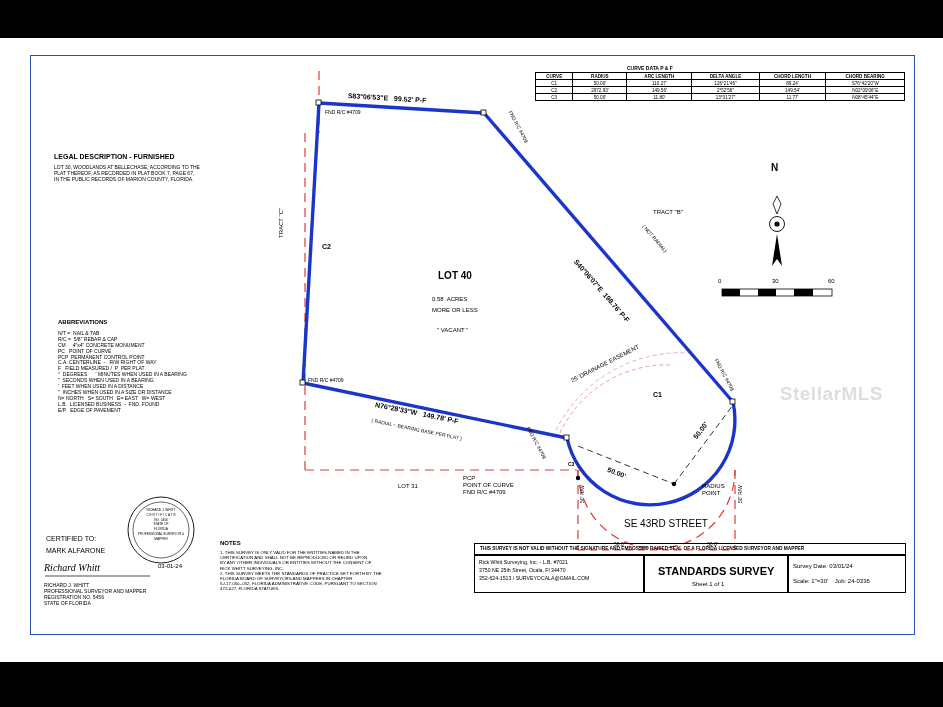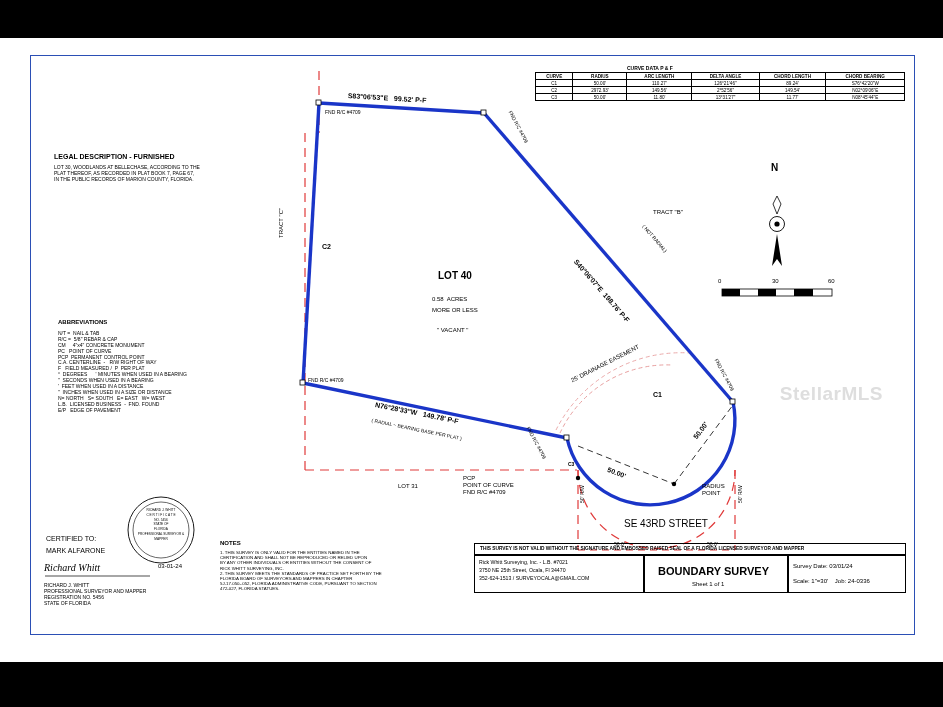--- a/index.html
+++ b/index.html
@@ -231,21 +231,21 @@
 
     <div class="box" style="left:474px;top:505px;width:432px;height:12px;"></div>
     <div class="txt" style="left:480px;top:508px;font-size:4.8px;font-weight:bold;">THIS SURVEY IS NOT VALID WITHOUT THE SIGNATURE AND EMBOSSED RAISED SEAL OF A FLORIDA LICENSED SURVEYOR AND MAPPER</div>
 
     <div class="box" style="left:474px;top:517px;width:170px;height:38px;"></div>
     <div class="txt" style="left:479px;top:521px;font-size:5.2px;line-height:1.5;">Rick Whitt Surveying, Inc. - L.B. #7021
 3750 NE 25th Street, Ocala, Fl 34470
 352-624-1513 / SURVEYOCALA@GMAIL.COM</div>
 
     <div class="box" style="left:644px;top:517px;width:144px;height:38px;"></div>
-    <div class="txt" style="left:658px;top:527px;font-size:11px;font-weight:bold;">BOUNDARY SURVEY</div>
+    <div class="txt" style="left:658px;top:527px;font-size:11px;font-weight:bold;">STANDARDS SURVEY</div>
     <div class="txt xs" style="left:692px;top:543px;">Sheet 1 of 1</div>
 
     <div class="box" style="left:788px;top:517px;width:118px;height:38px;"></div>
     <div class="txt xs" style="left:793px;top:525px;">Survey Date: 03/01/24</div>
     <div class="txt xs" style="left:793px;top:540px;">Scale: 1"=30'    Job: 24-0336</div>
 
     <div id="wm">StellarMLS</div>
 
   </div>
 </div>

